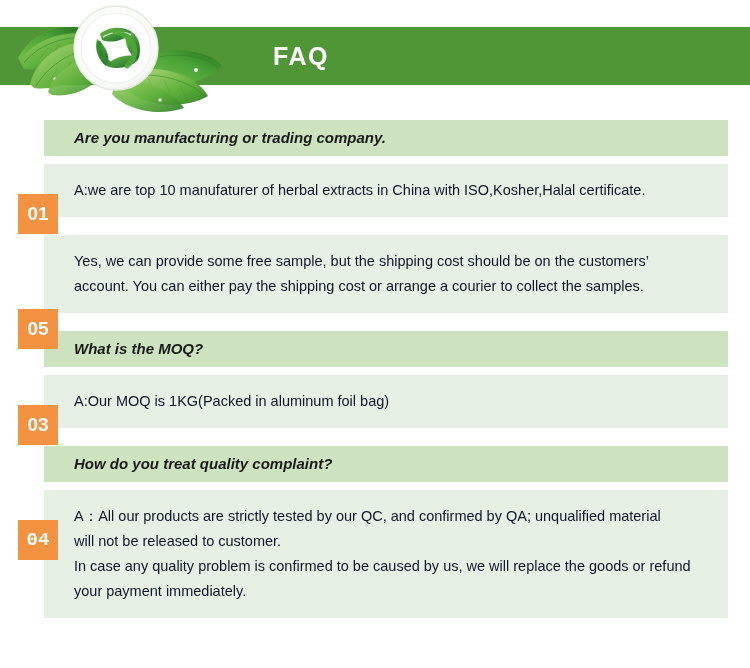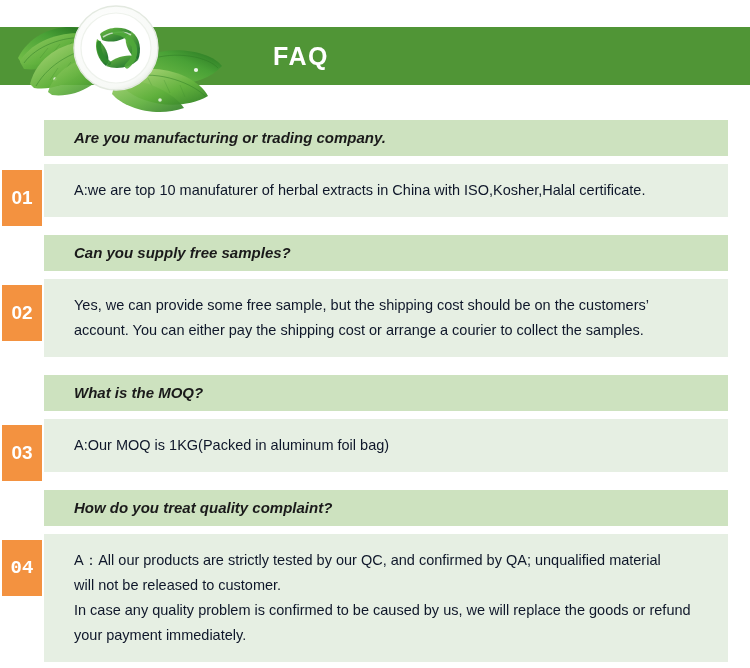--- a/index.html
+++ b/index.html
@@ -56,32 +56,33 @@
     left: 0;
     top: 120px;
     width: 750px;
   }
   .faq-item {
     position: relative;
     margin-bottom: 18px;
   }
   .badge {
     position: absolute;
-    left: 2px;
+    left: 18px;
     width: 40px;
-    height: 56px;
+    height: 40px;
     background: #F39240;
     color: #ffffff;
     font-size: 19px;
     font-weight: bold;
     display: flex;
     align-items: center;
     justify-content: center;
     box-sizing: border-box;
     z-index: 3;
+    margin-top: 24px;
   }
   .faq-question {
     margin-left: 44px;
     margin-right: 22px;
     background: #CDE2BF;
     box-sizing: border-box;
     padding: 8px 0 8px 30px;
     font-size: 15px;
     font-weight: bold;
     font-style: italic;
@@ -180,22 +181,21 @@
 
 <div class="faq-list">
 
   <div class="faq-item">
     <div class="badge" style="top:50px;">01</div>
     <div class="faq-question">Are you manufacturing or trading company.</div>
     <div class="faq-answer">A:we are top 10 manufaturer of herbal extracts in China with ISO,Kosher,Halal certificate.</div>
   </div>
 
   <div class="faq-item">
-    <div class="badge" style="top:50px;">02</div>
-    <div class="faq-question">Can you supply free samples?</div>
+    <div class="badge" style="top:50px;">05</div>
     <div class="faq-answer">Yes, we can provide some free sample, but the shipping cost should be on the customers’ account. You can either pay the shipping cost or arrange a courier to collect the samples.</div>
   </div>
 
   <div class="faq-item">
     <div class="badge" style="top:50px;">03</div>
     <div class="faq-question">What is the MOQ?</div>
     <div class="faq-answer">A:Our MOQ is 1KG(Packed in aluminum foil bag)</div>
   </div>
 
   <div class="faq-item">

